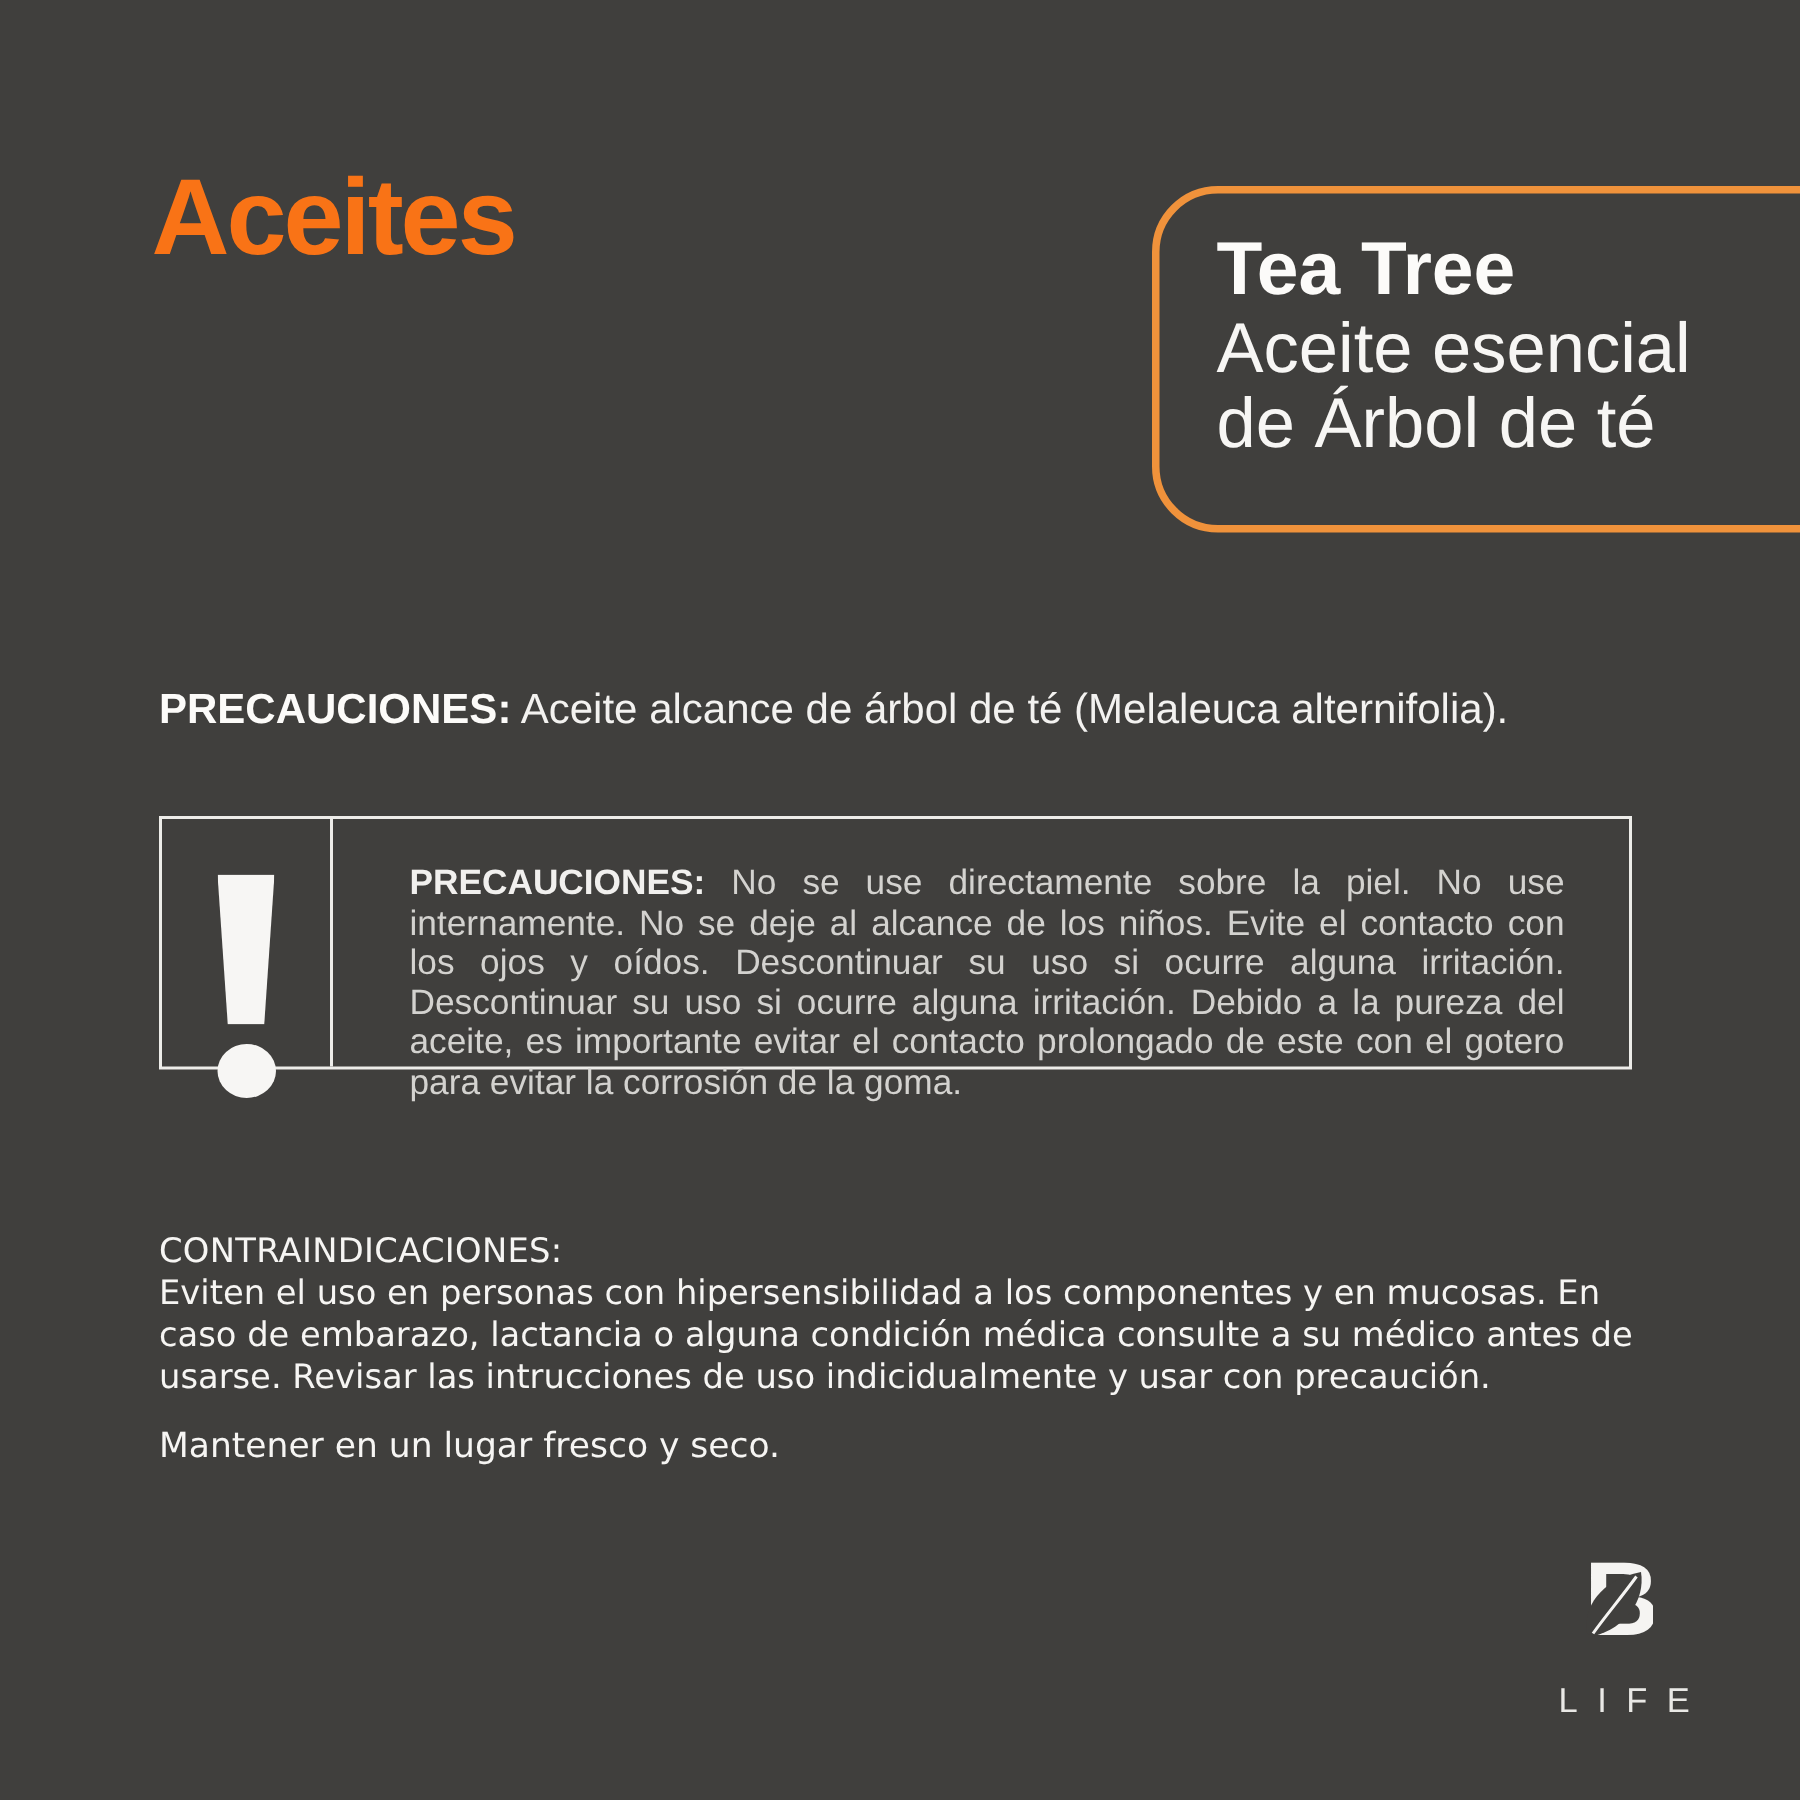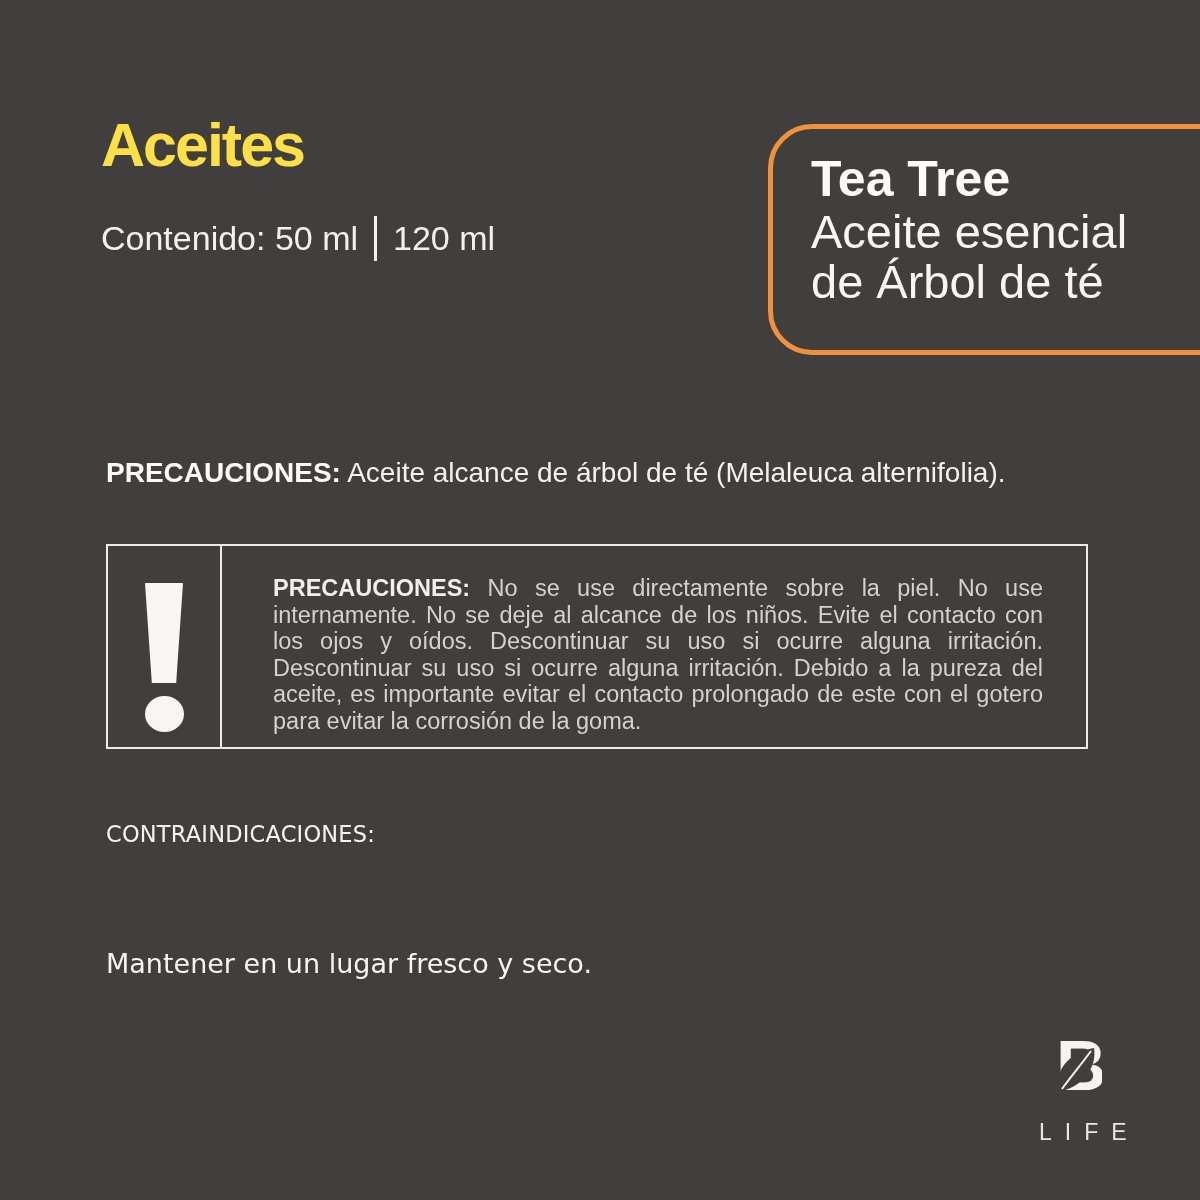--- a/index.html
+++ b/index.html
@@ -9,22 +9,22 @@
     overflow: hidden;
     background: #403F3D;
     font-family: "Liberation Sans", sans-serif;
     color: #F5F4F2;
   }
   .abs { position: absolute; }
 
   
   .title-block { left: 101px; top: 100px; }
   .title-bold {
-    font-size: 61px; font-weight: 700; line-height: 90px;
-    letter-spacing: -2px; color: #fde047;
+    font-size: 72px; font-weight: 700; line-height: 90px;
+    letter-spacing: -2px; color: #f97316;
   }
   .title-light {
     font-size: 92px; font-weight: 400; line-height: 90px;
     letter-spacing: -1px; color: #FAF9F7;
   }
   .contenido {
     margin-top: 26px; font-size: 34px; font-weight: 400; color: #F2F1EF;
     display: flex; align-items: center;
   }
   .vbar {
@@ -41,21 +41,21 @@
   .pb-name { font-size: 50px; font-weight: 700; line-height: 56px; color: #FCFBF9; }
   .pb-line { font-size: 47px; font-weight: 400; line-height: 50px; color: #F7F6F4; }
 
   
   .ingredients { left: 106px; top: 455px; width: 1020px; margin: 0;
     font-size: 28px; line-height: 36px; color: #F3F2F0; }
   .ingredients strong { font-weight: 700; color: #FCFBF9; }
 
   
   .caution-box {
-    left: 106px; top: 544px; width: 982px; height: 205px;
+    left: 106px; top: 544px; width: 982px; height: 169px;
     border: 2px solid #EDECE9; box-sizing: border-box;
     display: flex;
   }
   .caution-icon-cell {
     width: 112px; flex: 0 0 112px;
     border-right: 2px solid #EDECE9;
     display: flex; justify-content: center;
   }
   .excl { margin-top: 37px; width: 40px; }
   .excl-bar {
@@ -77,39 +77,34 @@
 
   
   .contra { left: 106px; top: 820px; width: 995px;
     font-family: "DejaVu Sans", sans-serif; }
   .contra p { margin: 0; font-size: 22.5px; line-height: 28px; color: #F6F5F3; }
   .contra-label { font-weight: 400; letter-spacing: 0.2px; }
 
   
   .storage { left: 106px; top: 950px; margin: 0;
     font-family: "DejaVu Sans", sans-serif;
-    font-size: 27px; line-height: 28px; color: #F6F5F3; }
+    font-size: 23px; line-height: 28px; color: #F6F5F3; }
 
   
   .brand { left: 1026px; top: 1038px; width: 104px; text-align: center; }
   .brand-name {
     margin-top: 21px; font-size: 23px; font-weight: 400;
     letter-spacing: 13px; padding-left: 13px; color: #E9E8E5;
   }
 </style>
 </head>
 <body>
 
 <header class="abs title-block">
   <div class="title-bold">Aceites</div>
-  <div class="contenido">
-    <span>Contenido: 50 ml</span>
-    <span class="vbar"></span>
-    <span>120 ml</span>
-  </div>
 </header>
 
 <aside class="abs product-box">
   <div class="pb-name">Tea Tree</div>
   <div class="pb-line">Aceite esencial</div>
   <div class="pb-line">de Árbol de té</div>
 </aside>
 
 <p class="abs ingredients"><strong>PRECAUCIONES:</strong> <span>Aceite alcance de árbol de té (Melaleuca alternifolia).</span></p>
 
@@ -120,20 +115,21 @@
       <div class="excl-dot"></div>
     </div>
   </div>
   <div class="caution-text-cell">
     <p><strong>PRECAUCIONES:</strong> <span>No se use directamente sobre la piel. No use internamente. No se deje al alcance de los niños. Evite el contacto con los ojos y oídos. Descontinuar su uso si ocurre alguna irritación. Descontinuar su uso si ocurre alguna irritación. Debido a la pureza del aceite, es importante evitar el contacto prolongado de este con el gotero para evitar la corrosión de la goma.</span></p>
   </div>
 </section>
 
 <section class="abs contra">
   <p class="contra-label">CONTRAINDICACIONES:</p>
+  <p class="contra-text">Eviten el uso en personas con hipersensibilidad a los componentes y en mucosas. En caso de embarazo, lactancia o alguna condición médica consulte a su médico antes de usarse. Revisar las intrucciones de uso indicidualmente y usar con precaución.</p>
 </section>
 
 <p class="abs storage">Mantener en un lugar fresco y seco.</p>
 
 <div class="abs brand">
   <svg width="48" height="56" viewBox="0 0 48 56" aria-hidden="true">
     <text x="2" y="52" font-family="Liberation Sans, sans-serif" font-weight="700" font-size="70" fill="#F5F4F2">B</text>
     <path d="M4,51 C1,34 13,15 40,10 C43,29 30,47 8,53 Z" fill="#403F3D"></path>
     <path d="M8,51 C15,41 26,28 37,13" stroke="#F5F4F2" stroke-width="2" fill="none"></path>
   </svg>

